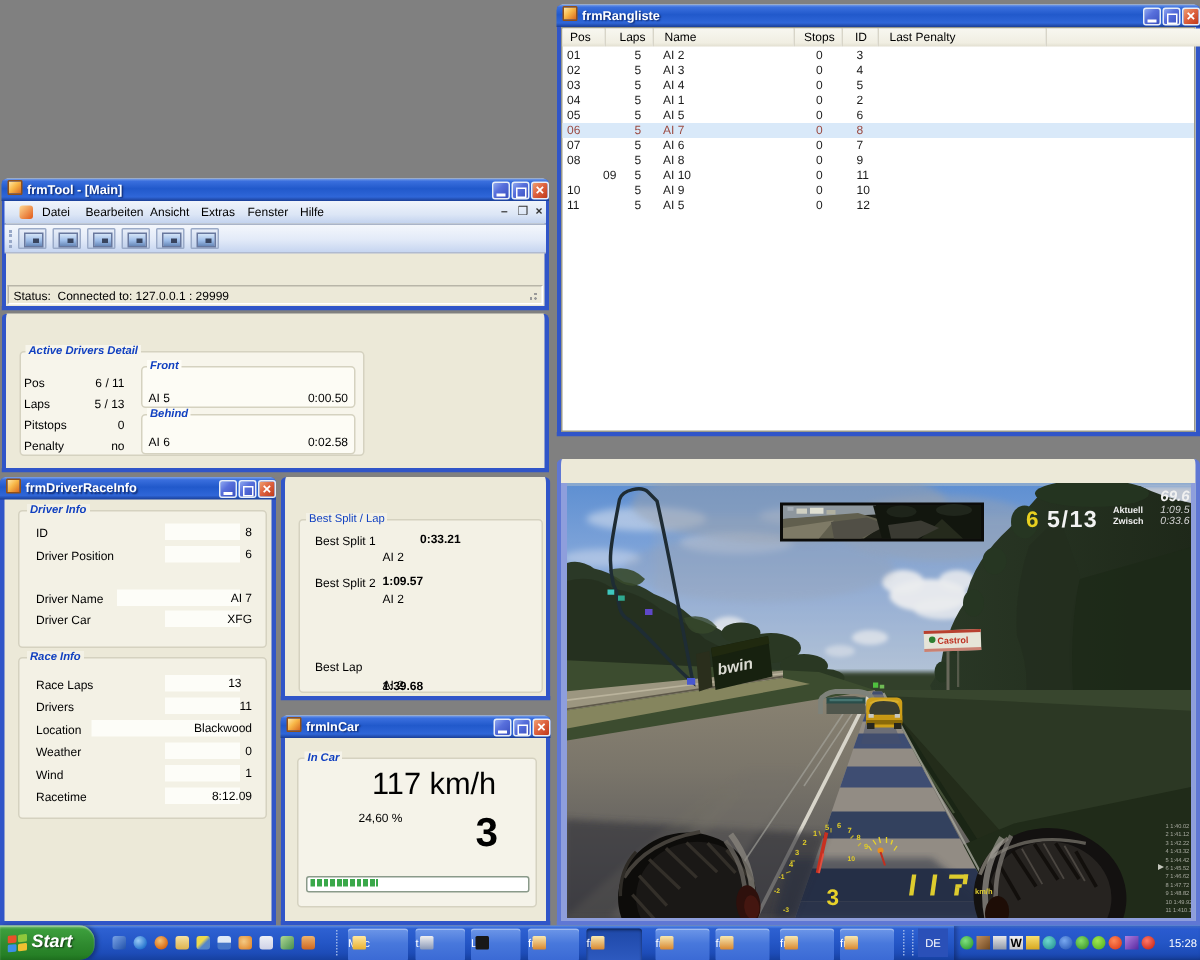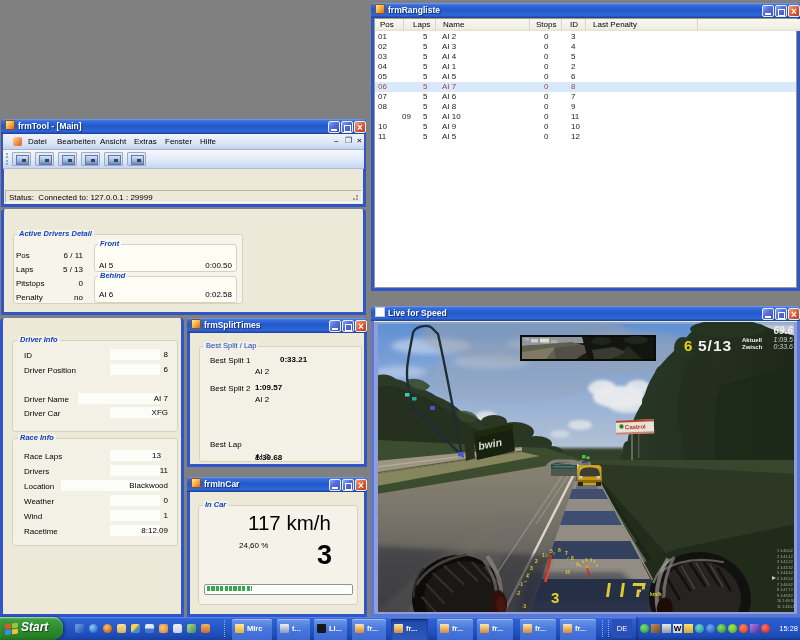--- a/index.html
+++ b/index.html
@@ -20,21 +20,21 @@
 .tv{position:absolute;font-size:8px;color:#000;text-align:right;width:60px;}
 .sunk{position:absolute;border:1px solid #B8B5A8;border-right-color:#fff;border-bottom-color:#fff;background:#ECE9D8;box-sizing:border-box;}
 .tbtn{position:absolute;top:2px;width:19px;height:14px;background:linear-gradient(180deg,#E8EEF8 0%,#C2D2EC 100%);border:1px solid #9aaac8;border-radius:1px;box-sizing:border-box;}
 .tbtn::before{content:"";position:absolute;left:3px;top:2px;width:11px;height:8px;background:linear-gradient(180deg,#D4E4F6 0%,#9CBCE8 55%,#6888B8 100%);border:1px solid #68789E;}
 .tbtn::after{content:"";position:absolute;right:4px;bottom:3px;width:4px;height:3px;background:#38445E;}
 .grip{position:absolute;right:1px;bottom:1px;width:8px;height:8px;background:radial-gradient(circle at 2px 6px,#999 0.8px,transparent 1px),radial-gradient(circle at 5px 6px,#999 0.8px,transparent 1px),radial-gradient(circle at 5px 3px,#999 0.8px,transparent 1px);}
 .hcell{position:absolute;top:0;height:12px;font-size:8px;color:#000;border-right:1px solid #D8D5C8;background:linear-gradient(180deg,#F8F7F0 0%,#F0EEE2 80%,#E2DFD0 100%);box-sizing:border-box;padding-left:5px;line-height:12px;}
 .trow{position:absolute;left:0;width:100%;height:10px;font-size:8px;line-height:10px;color:#1a1a1a;}
 .trow span{position:absolute;top:0;}
 .ql{position:absolute;top:7px;width:9px;height:9px;border-radius:2px;opacity:0.95;}
-.tkb{position:absolute;top:2px;height:22px;border-radius:2px;background:linear-gradient(180deg,#6E97E8 0%,#4878DC 45%,#3A69D4 100%);box-shadow:inset 0 1px 0 rgba(255,255,255,.35);color:#fff;font-size:7.5px;line-height:19px;padding-left:15px;box-sizing:border-box;font-weight:bold;}
+.tkb{position:absolute;top:2px;height:22px;border-radius:2px;background:linear-gradient(180deg,#6E97E8 0%,#4878DC 45%,#3A69D4 100%);box-shadow:inset 0 1px 0 rgba(255,255,255,.35);color:#fff;font-size:7.5px;line-height:19px;box-sizing:border-box;}
 .tki{position:absolute;left:3px;top:5px;width:9px;height:9px;border-radius:1px;}
 .tri{position:absolute;top:7px;width:9px;height:9px;}
 </style></head>
 <body>
 
 <div class="win" id="wTool" style="left:1px;top:119px;width:365px;height:88px;">
   <div class="tb"><span class="ic"></span>frmTool - [Main]
     <div class="btns">
         <div class="wb bmin"></div>
         <div class="wb bmax"></div>
@@ -83,20 +83,27 @@
   <span class="glbl" style="left:94px;top:31px;background:#FDFCF5;">Front</span>
   <span class="lb" style="left:95px;top:52px;">AI 5</span>
     <span class="lb" style="left:156px;top:52px;width:72px;text-align:right;">0:00.50</span>
   <div class="grp" style="left:90px;top:67px;width:143px;height:27px;background:#FDFCF5;"></div>
   <span class="glbl" style="left:94px;top:63px;background:#FDFCF5;">Behind</span>
   <span class="lb" style="left:95px;top:81px;">AI 6</span>
     <span class="lb" style="left:156px;top:81px;width:72px;text-align:right;">0:02.58</span>
 </div>
 
 <div class="win" id="wDriver" style="left:0px;top:318px;width:184px;height:299px;">
+  <div class="tb"><span class="ic"></span>frmDriverRaceInfo
+    <div class="btns">
+        <div class="wb bmin"></div>
+        <div class="wb bmax"></div>
+        <div class="wb bx"></div>
+      </div>
+  </div>
   <div class="grp" style="left:9px;top:22px;width:166px;height:92px;background:#F3F1E5;"></div>
   <span class="glbl" style="left:15px;top:18px;background:#F3F1E5;">Driver Info</span>
   <span class="lb" style="left:21px;top:33px;">ID</span>
     <div class="tf" style="left:107px;top:31px;width:50px;height:11px;"></div>
     <span class="tv" style="left:105px;top:32px;">8</span>
   <span class="lb" style="left:21px;top:48px;">Driver Position</span>
     <div class="tf" style="left:107px;top:46px;width:50px;height:11px;"></div>
     <span class="tv" style="left:105px;top:47px;">6</span>
   <span class="lb" style="left:21px;top:77px;">Driver Name</span>
     <div class="tf" style="left:75px;top:75px;width:82px;height:11px;"></div>
@@ -120,27 +127,20 @@
     <span class="tv" style="left:105px;top:178px;">0</span>
   <span class="lb" style="left:21px;top:194px;">Wind</span>
     <div class="tf" style="left:107px;top:192px;width:50px;height:11px;"></div>
     <span class="tv" style="left:105px;top:193px;">1</span>
   <span class="lb" style="left:21px;top:209px;">Racetime</span>
     <div class="tf" style="left:107px;top:207px;width:50px;height:11px;"></div>
     <span class="tv" style="left:105px;top:208px;">8:12.09</span>
 </div>
 
 <div class="win" id="wSplit" style="left:187px;top:318px;width:180px;height:149px;">
-  <div class="tb"><span class="ic"></span>frmSplitTimes
-    <div class="btns">
-        <div class="wb bmin"></div>
-        <div class="wb bmax"></div>
-        <div class="wb bx"></div>
-      </div>
-  </div>
   <div class="grp" style="left:9px;top:28px;width:163px;height:116px;background:#F3F1E5;"></div>
   <span class="glbl" style="left:14px;top:24px;background:#F3F1E5;font-style:normal;font-weight:normal;">Best Split / Lap</span>
   <span class="lb" style="left:20px;top:38px;">Best Split 1</span>
   <span class="lb" style="left:65px;top:37px;font-weight:bold;padding-left:25px;">0:33.21</span>
   <span class="lb" style="left:65px;top:49px;">AI 2</span>
   <span class="lb" style="left:20px;top:66px;">Best Split 2</span>
   <span class="lb" style="left:65px;top:65px;font-weight:bold;">1:09.57</span>
   <span class="lb" style="left:65px;top:77px;">AI 2</span>
   <span class="lb" style="left:20px;top:122px;">Best Lap</span>
   <span class="lb" style="left:65px;top:135px;font-weight:bold;">1:39.68</span>
@@ -255,27 +255,20 @@
         <span style="left:3px;">11</span>
         <span style="left:48px;">5</span>
         <span style="left:67px;">AI 5</span>
         <span style="left:169px;">0</span>
         <span style="left:196px;">12</span>
       </div>
   </div>
 </div>
 
 <div class="win" id="wLFS" style="left:371px;top:306px;width:429px;height:311px;border-color:#5F77D4;">
-  <div class="tb"><span style="display:inline-block;width:8px;height:8px;background:#fff;border:1px solid #ccc;margin-right:3px;vertical-align:-1px;"></span>Live for Speed
-    <div class="btns">
-        <div class="wb bmin"></div>
-        <div class="wb bmax"></div>
-        <div class="wb bx"></div>
-      </div>
-  </div>
   <div id="game" style="position:absolute;left:0;top:16px;right:0;bottom:0;border-left:4px solid #8E9EDC;border-right:3px solid #8E9EDC;border-bottom:2px solid #8E9EDC;background:#88A8CF;overflow:hidden;"><svg width="416" height="290" viewBox="2 -2 416 290">
 <defs>
 <linearGradient id="sky" x1="0" y1="0" x2="0" y2="1">
  <stop offset="0" stop-color="#5F90D2"></stop>
             <stop offset="0.45" stop-color="#8FAEDC"></stop>
             <stop offset="0.8" stop-color="#B5C8E0"></stop>
             <stop offset="1" stop-color="#C4D1E2"></stop>
 </linearGradient>
 <linearGradient id="road" x1="0" y1="0" x2="0" y2="1">
  <stop offset="0" stop-color="#8A8372"></stop>

